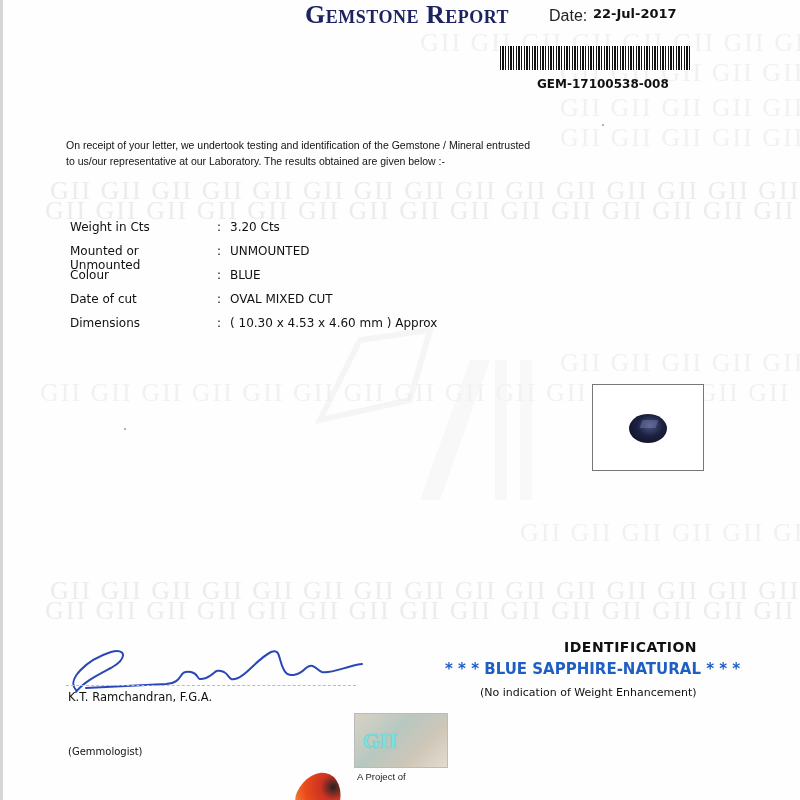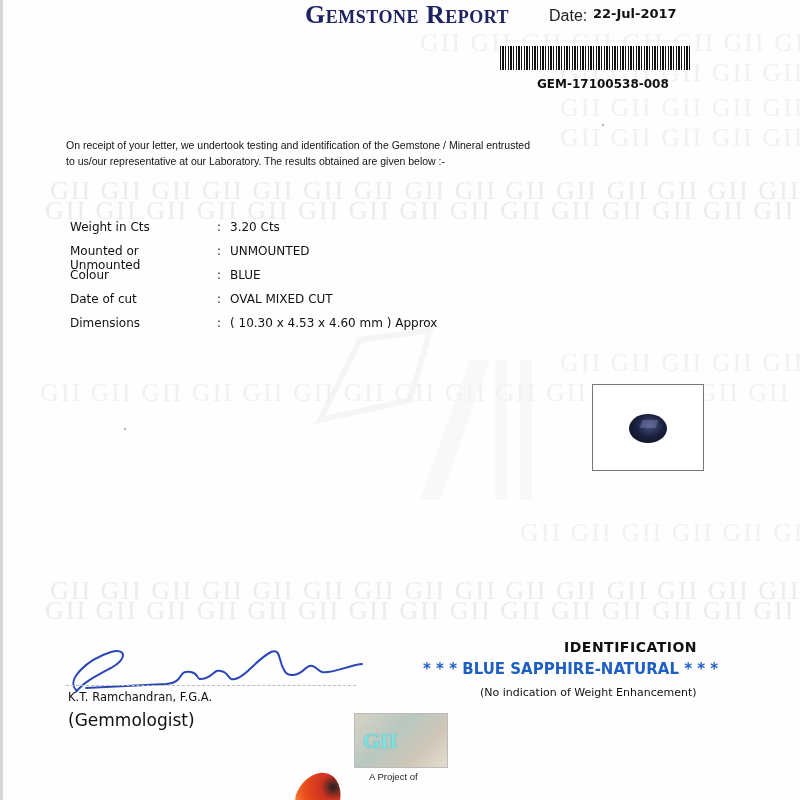--- a/index.html
+++ b/index.html
@@ -40,34 +40,34 @@
   .photo-box {
     position: absolute; left: 592px; top: 384px; width: 110px; height: 85px;
     border: 1px solid #777; background: #fff;
   }
   .gem {
     position: absolute; left: 36px; top: 29px; width: 38px; height: 29px; border-radius: 50%;
     background: radial-gradient(ellipse at 55% 40%, #4a5580 0%, #1b2040 45%, #0b0d1c 100%);
   }
   .gem-facet { position: absolute; left: 12px; top: 6px; width: 16px; height: 8px; background: rgba(140,150,200,0.35); transform: skewX(-20deg); }
   .ident-title { position: absolute; left: 519px; top: 639px; font-size: 14px; font-weight: bold; font-family: "DejaVu Sans", sans-serif; letter-spacing: 0.5px; margin-left: 45px; }
-  .ident-value { position: absolute; left: 423px; top: 660px; font-size: 15px; font-weight: bold; color: #1f5fc4; font-family: "DejaVu Sans", sans-serif; white-space: nowrap; }
+  .ident-value { position: absolute; left: 445px; top: 660px; font-size: 15px; font-weight: bold; color: #1f5fc4; font-family: "DejaVu Sans", sans-serif; white-space: nowrap; }
   .ident-note { position: absolute; left: 480px; top: 686px; font-size: 11px; font-family: "DejaVu Sans", sans-serif; }
   .signature { position: absolute; left: 66px; top: 640px; width: 300px; height: 60px; }
   .sig-line { position: absolute; left: 66px; top: 685px; width: 290px; border-top: 1px dashed #bbb; }
   .signer-name { position: absolute; left: 68px; top: 690px; font-size: 11.5px; font-family: "DejaVu Sans", sans-serif; }
-  .signer-role { position: absolute; left: 68px; top: 710px; font-size: 17px; font-family: "DejaVu Sans", sans-serif; }
+  .signer-role { position: absolute; left: 68px; top: 746px; font-size: 10px; font-family: "DejaVu Sans", sans-serif; }
   .hologram {
     position: absolute; left: 354px; top: 713px; width: 56px; height: 53px;
     background: linear-gradient(135deg, #d9d2c4, #b7c8c0 40%, #cfc6b8 70%, #e2dccf);
     border: 1px solid #bbb;
     padding-left: 36px;
   }
   .holo-text { position: absolute; left: 8px; top: 14px; font-family: "Liberation Serif", serif; font-weight: bold; font-size: 22px; color: #7fe0e0; text-shadow: 0 0 1px #2aa; }
-  .project-of { position: absolute; left: 357px; top: 771px; font-size: 9.5px; color: #222; margin-left: 12px; }
+  .project-of { position: absolute; left: 357px; top: 771px; font-size: 9.5px; color: #222; }
   .orange-logo {
     position: absolute; left: 297px; top: 772px; width: 44px; height: 50px; border-radius: 50% 50% 50% 50% / 60% 60% 40% 40%;
     background: radial-gradient(circle at 70% 20%, #222 0%, #c32 25%, #e84a1a 55%, #f9a04a 100%);
     transform: rotate(25deg);
   }
   .edge-shadow { position: absolute; left: 0; top: 0; width: 3px; height: 800px; background: #d6d6d6; }
   .dot { position: absolute; width: 2px; height: 2px; background: #999; border-radius: 50%; }
   .watermark-logo {
     position: absolute; left: 300px; top: 300px; width: 260px; height: 200px; opacity: 0.5;
   }

